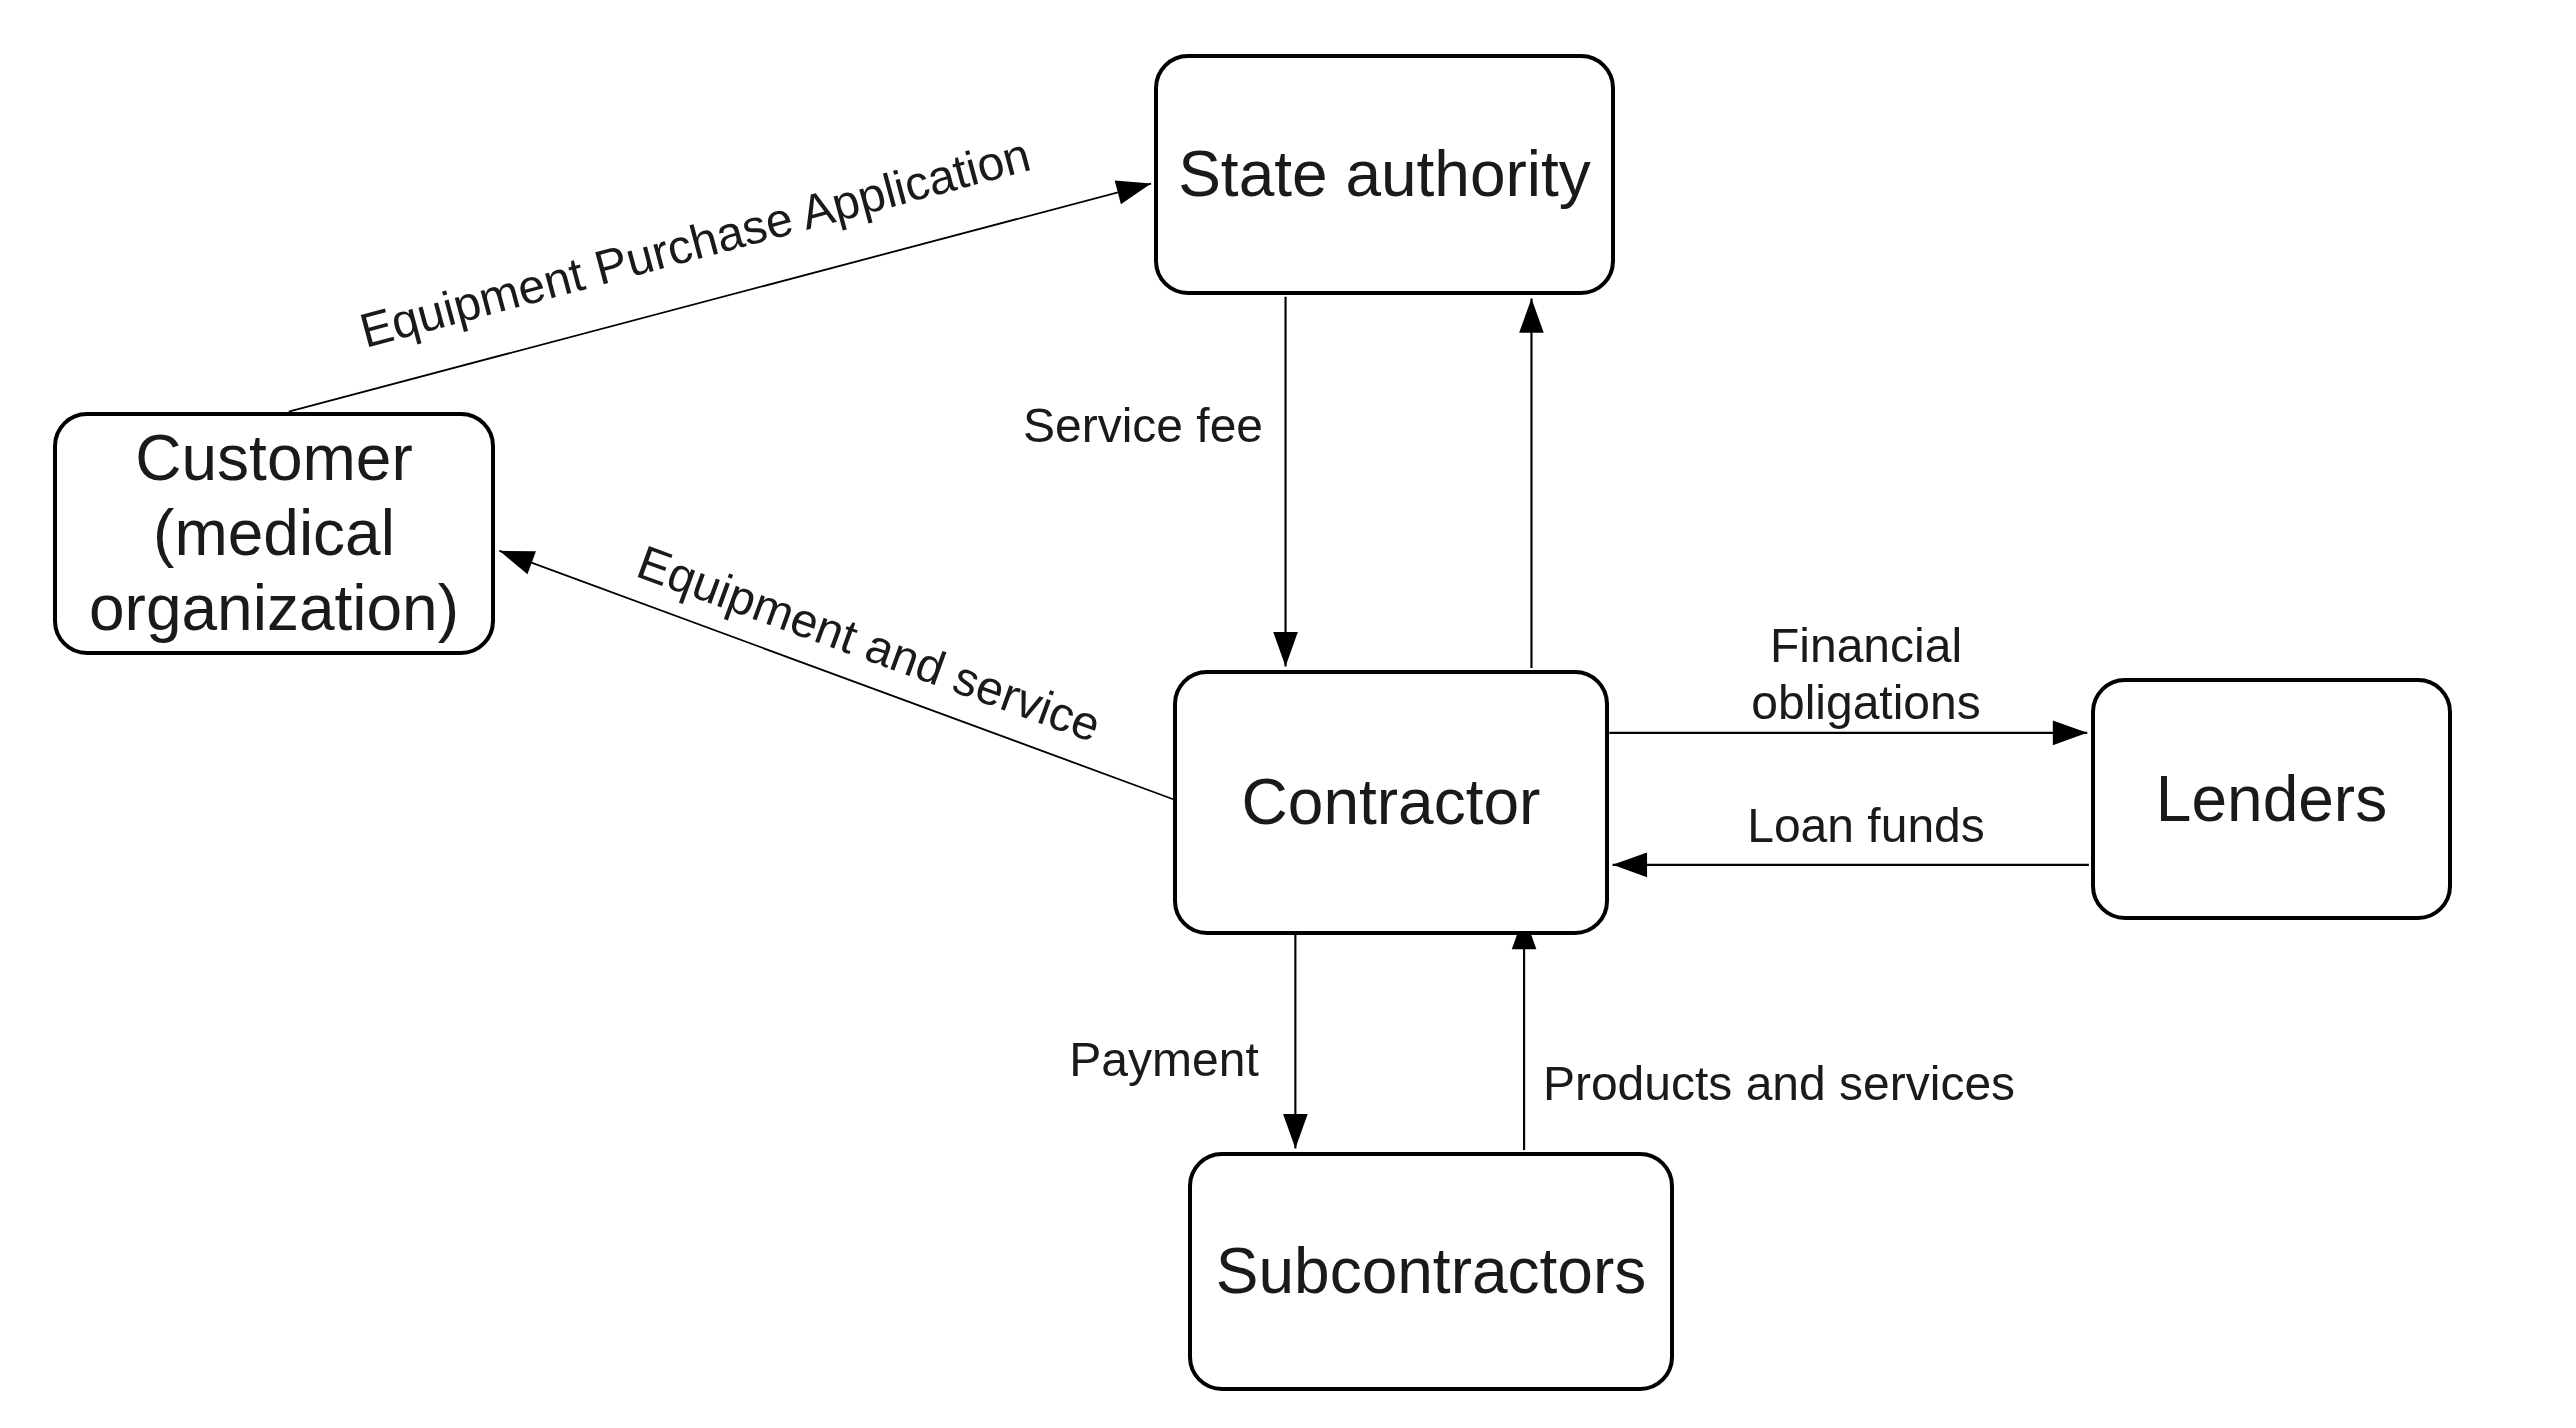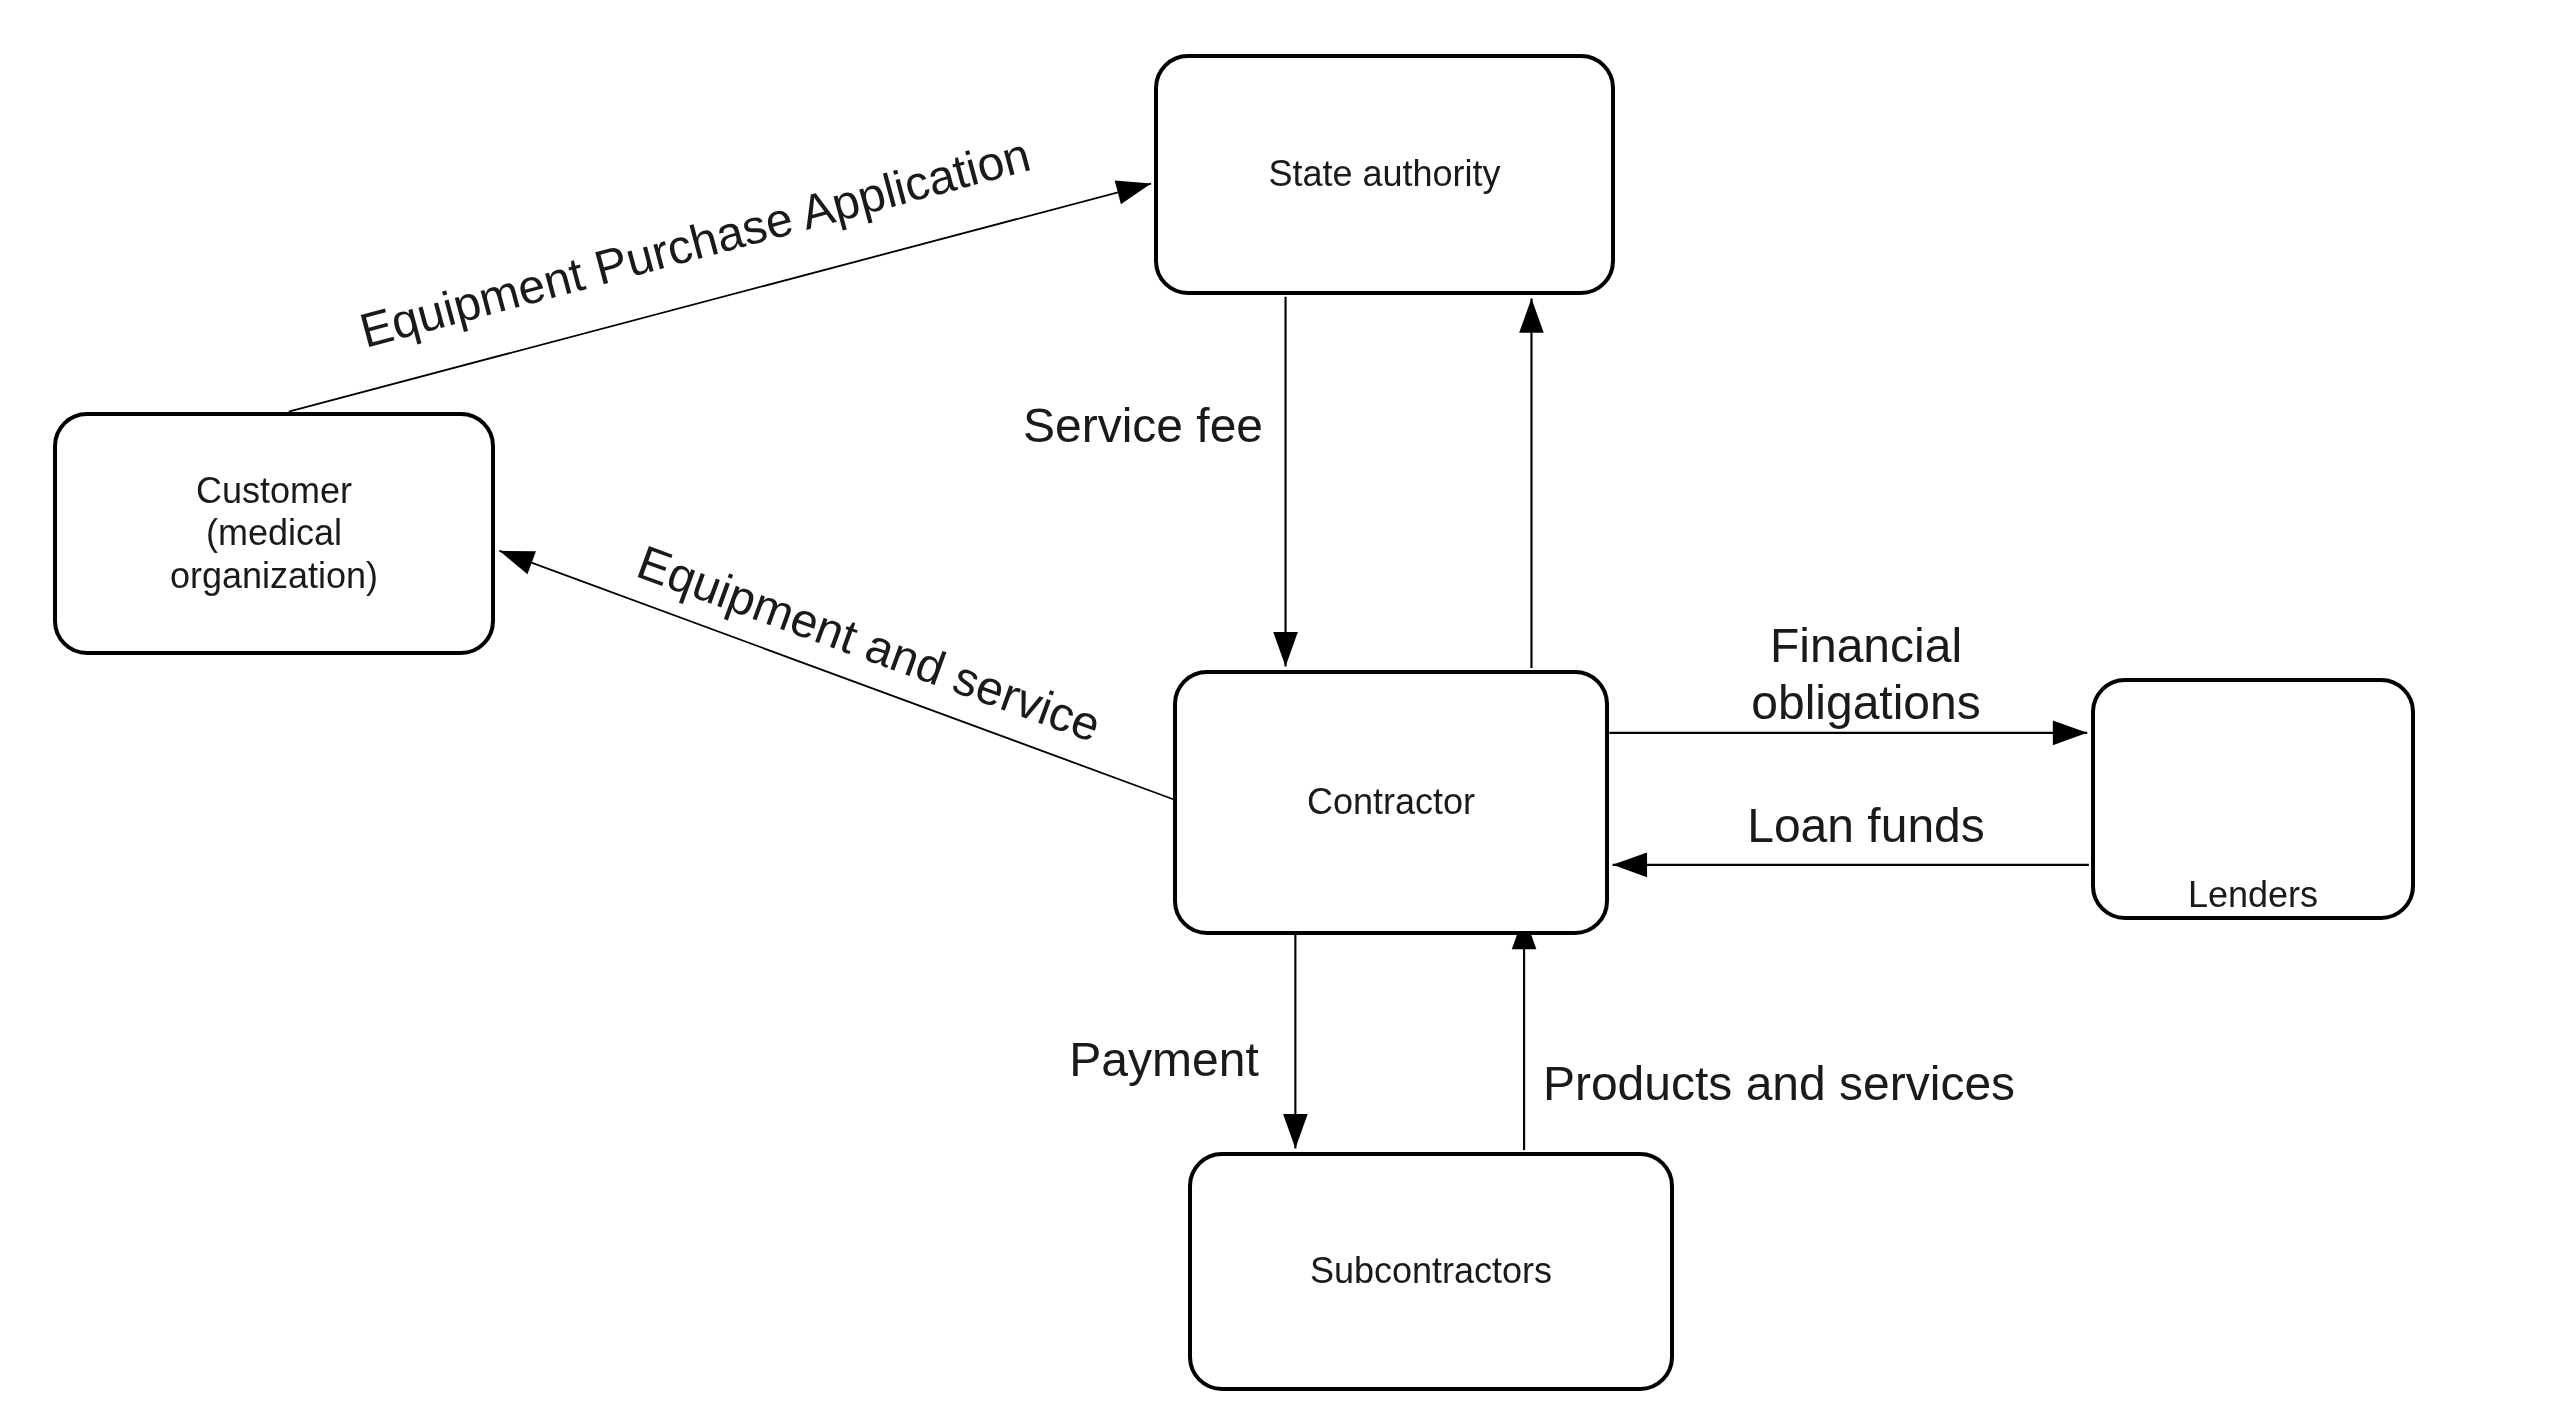--- a/index.html
+++ b/index.html
@@ -33,28 +33,28 @@
   .node {
     position: absolute;
     box-sizing: border-box;
     background: #ffffff;
     border: 4.1px solid #000000;
     border-radius: 34px;
     display: flex;
     align-items: center;
     justify-content: center;
     text-align: center;
-    font-size: 36px;
+    font-size: 64px;
     line-height: 1.17;
     color: #1a1a1a;
   }
   .n-state          { left: 1154px; top: 54px;   width: 461px; height: 241px; }
   .n-customer       { left: 53px;   top: 412px;  width: 442px; height: 243px; align-items: center; }
   .n-contractor     { left: 1173px; top: 670px;  width: 436px; height: 265px; }
-  .n-lenders        { left: 2091px; top: 678px;  width: 324px; height: 242px; align-items: flex-end; }
+  .n-lenders        { left: 2091px; top: 678px;  width: 361px; height: 242px; }
   .n-subcontractors { left: 1188px; top: 1152px; width: 486px; height: 239px; }
 
   .edge-label {
     position: absolute;
     font-size: 48px;
     line-height: 1.2;
     white-space: nowrap;
     color: #1a1a1a;
     transform: translate(-50%, -50%);
     text-align: center;

